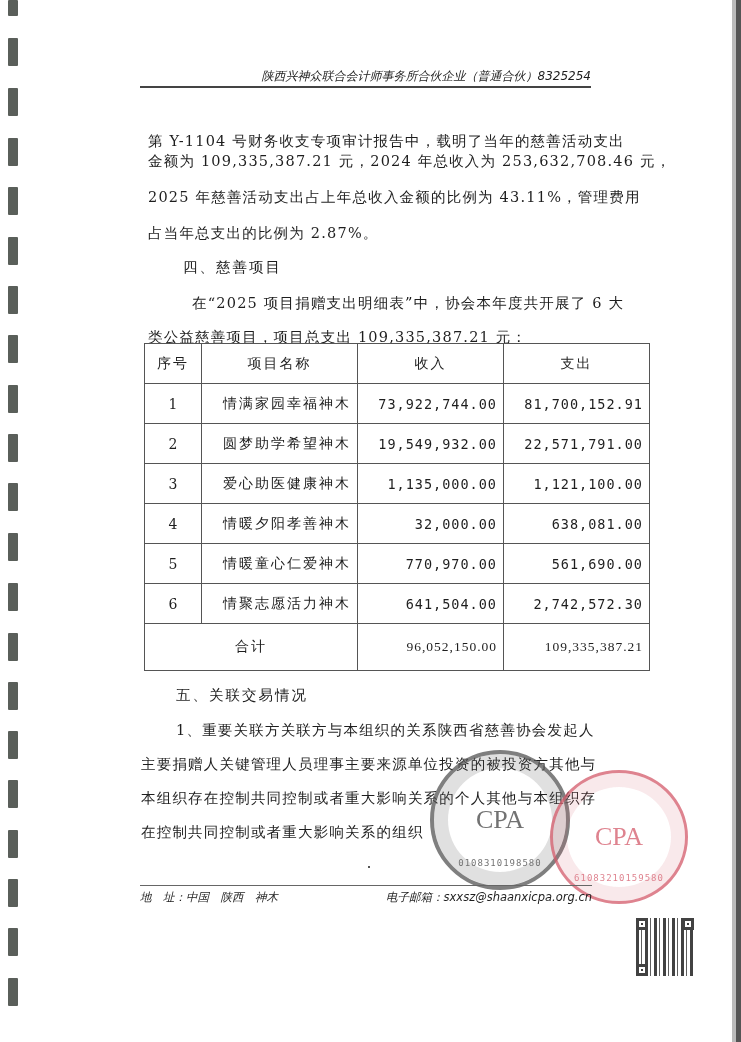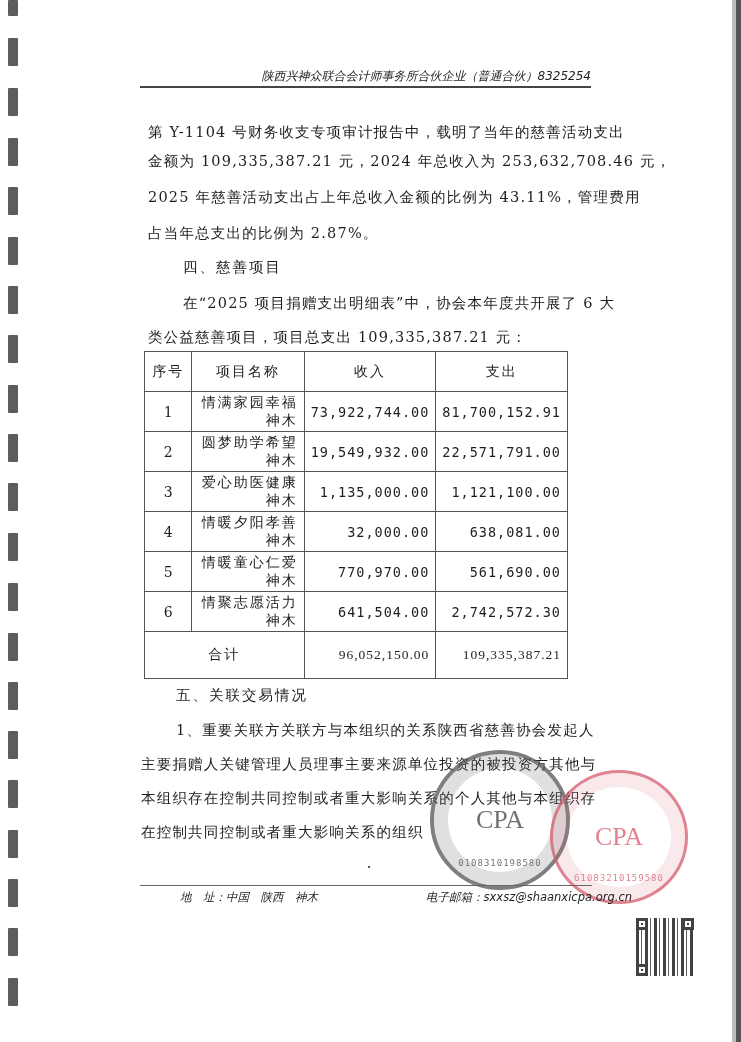--- a/index.html
+++ b/index.html
@@ -18,39 +18,39 @@
     font-family: "DejaVu Sans", sans-serif; font-style:italic; font-size:12px;
     display:flex; justify-content:flex-end; align-items:center;
     border-bottom:2px solid #444;
   }
   .header-line .phone { display:flex; gap:14px; }
 
   .para { position:absolute; left:148px; font-size:14.5px; letter-spacing:1.2px; line-height:20px; white-space:nowrap; }
   .heading { position:absolute; left:183px; font-size:14.5px; letter-spacing:2px; white-space:nowrap; }
 
   table.items {
-    position:absolute; left:144px; top:351px; width:424px; border-collapse:collapse;
+    position:absolute; left:144px; top:343px; width:506px; border-collapse:collapse;
     font-size:14px;
   }
   table.items td, table.items th {
     border:1px solid #555; padding:0 6px; font-weight:normal;
   }
   table.items th { height:39px; text-align:center; letter-spacing:2px; }
   table.items td { height:39px; }
   .c-idx { width:44px; text-align:center; }
   .c-name { width:143px; text-align:right; letter-spacing:2px; }
   .c-num { text-align:right; letter-spacing:1px; font-family:"DejaVu Sans Mono", "Liberation Mono", monospace; font-size:13.5px; }
   tr.total td { height:46px;font-family:Liberation Serif, serif; }
 
   .footer-line {
     position:absolute; left:140px; top:885px; width:452px; border-top:1px solid #666;
   }
   .footer {
     position:absolute; left:140px; top:890px; width:452px; display:flex; justify-content:space-between;
-    font-family: "DejaVu Sans", sans-serif; font-style:italic; font-size:11.5px;margin-left:40px;
+    font-family: "DejaVu Sans", sans-serif; font-style:italic; font-size:11.5px;
   }
   .stamp {
     position:absolute; border-radius:50%; display:flex; align-items:center; justify-content:center;
     font-family:"Liberation Serif", serif; font-size:26px; opacity:0.75;
   }
   .stamp-black { left:430px; top:750px; width:132px; height:132px; border:4px solid #555; color:#444;
     box-shadow: inset 0 0 0 14px rgba(90,90,90,0.25); }
   .stamp-red { left:550px; top:770px; width:132px; height:128px; border:3px solid #d45a6a; color:#d45a6a;
     box-shadow: inset 0 0 0 14px rgba(212,90,106,0.18); }
   .stamp .ring-text { position:absolute; bottom:18px; font-size:9px; font-family:"DejaVu Sans Mono", monospace; letter-spacing:1px;text-align:right; }
@@ -94,28 +94,28 @@
 <div class="right-edge-light"></div>
 <div class="right-edge"></div>
 
 <div class="header-line">
   <span>陕西兴神众联合会计师事务所合伙企业（普通合伙）</span>
   <span class="phone">
     <span>8325254</span>
   </span>
 </div>
 
-<div class="para" style="top:122px">第 Y-1104 号财务收支专项审计报告中，载明了当年的慈善活动支出</div>
+<div class="para" style="top:131px">第 Y-1104 号财务收支专项审计报告中，载明了当年的慈善活动支出</div>
 <div class="para" style="top:151px">金额为 109,335,387.21 元，2024 年总收入为 253,632,708.46 元，</div>
 <div class="para" style="top:187px">2025 年慈善活动支出占上年总收入金额的比例为 43.11%，管理费用</div>
 <div class="para" style="top:223px">占当年总支出的比例为 2.87%。</div>
 
 <div class="heading" style="top:258px">四、慈善项目</div>
 
-<div class="para" style="top:293px;left:183px">在“2025 项目捐赠支出明细表”中，协会本年度共开展了 6 大</div>
+<div class="para" style="top:293px;left:192px">在“2025 项目捐赠支出明细表”中，协会本年度共开展了 6 大</div>
 <div class="para" style="top:327px">类公益慈善项目，项目总支出 109,335,387.21 元：</div>
 
 <table class="items">
   <tbody>
       <tr>
     <th class="c-idx">序号</th>
     <th class="c-name" style="text-align:center">项目名称</th>
     <th>收入</th>
     <th>支出</th>
   </tr>

